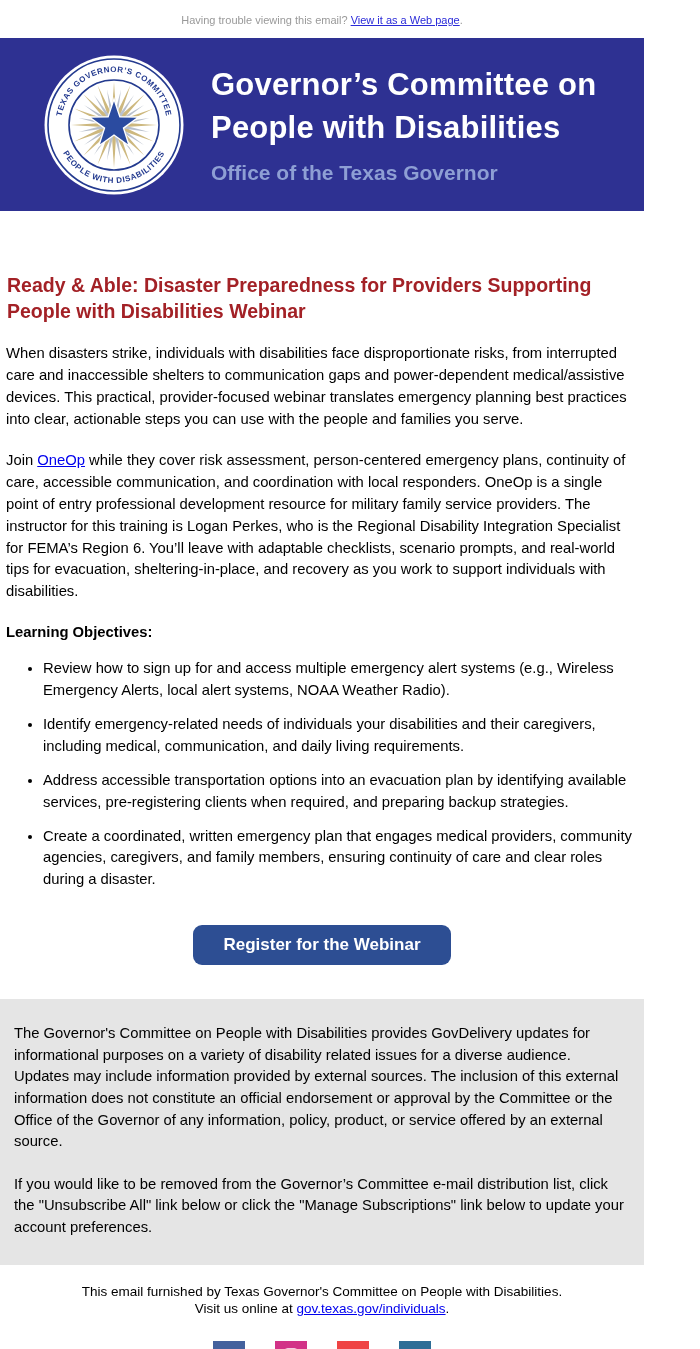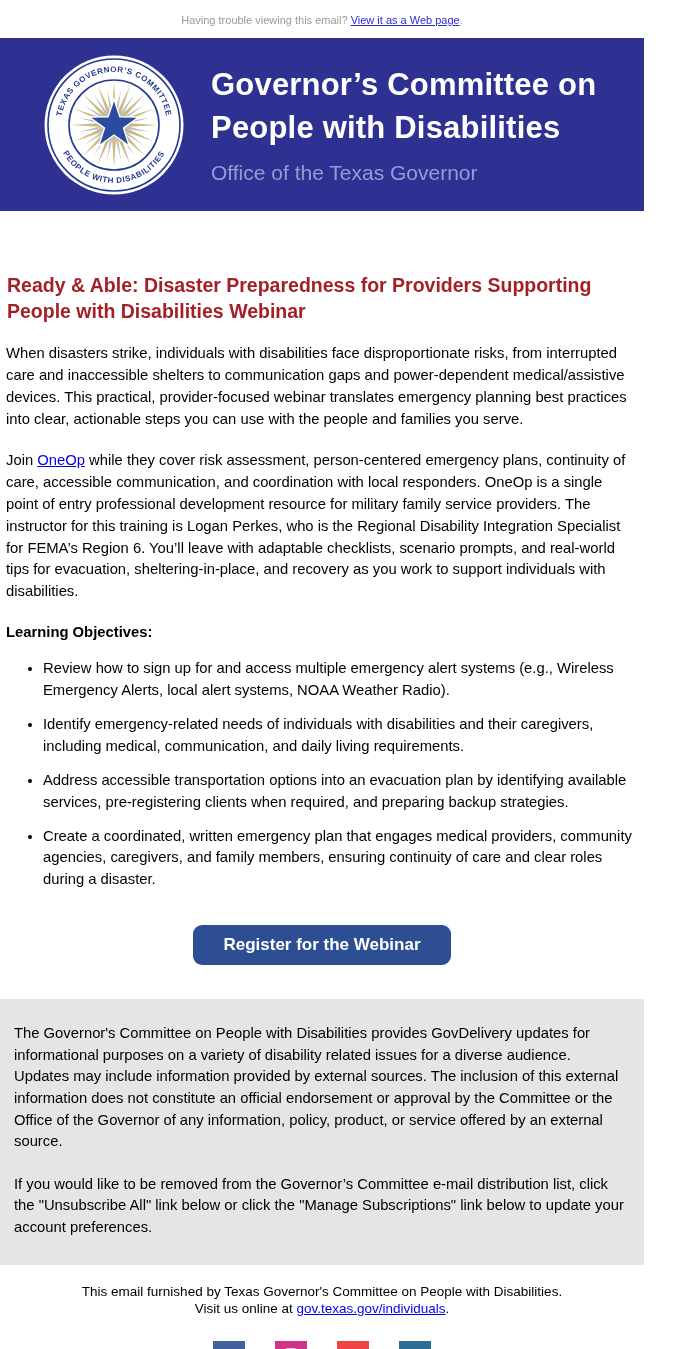--- a/index.html
+++ b/index.html
@@ -34,21 +34,21 @@
   .header-title {
     color: #ffffff;
     font-size: 31px;
     font-weight: bold;
     line-height: 1.38;
     letter-spacing: 0.2px;
   }
   .header-subtitle {
     color: #8e9fd4;
     font-size: 21px;
-    font-weight: normal;
+    font-weight: bold;
     margin-top: 12px;
   }
   .seal-text { font-size: 8px; font-weight: bold; fill: #233a8f; letter-spacing: 0.6px; font-family: "Liberation Sans", sans-serif; }
 
   
   .content { padding: 0 6px; }
   h1.article-heading {
     margin: 62px 1px 0;
     font-size: 19.5px;
     line-height: 1.32;
@@ -165,21 +165,21 @@
     </div>
   </div>
 
   <div class="content">
     <h1 class="article-heading">Ready &amp; Able: Disaster Preparedness for Providers Supporting People with Disabilities Webinar</h1>
     <p>When disasters strike, individuals with disabilities face disproportionate risks, from interrupted care and inaccessible shelters to communication gaps and power-dependent medical/assistive devices. This practical, provider-focused webinar translates emergency planning best practices into clear, actionable steps you can use with the people and families you serve.</p>
     <p><span>Join </span><a class="link">OneOp</a><span> while they cover risk assessment, person-centered emergency plans, continuity of care, accessible communication, and coordination with local responders. OneOp is a single point of entry professional development resource for military family service providers. The instructor for this training is Logan Perkes, who is the Regional Disability Integration Specialist for FEMA’s Region 6. You’ll leave with adaptable checklists, scenario prompts, and real-world tips for evacuation, sheltering-in-place, and recovery as you work to support individuals with disabilities.</span></p>
     <p class="objectives-heading">Learning Objectives:</p>
     <ul class="objectives">
       <li>Review how to sign up for and access multiple emergency alert systems (e.g., Wireless Emergency Alerts, local alert systems, NOAA Weather Radio).</li>
-      <li>Identify emergency-related needs of individuals with disabilities and their caregivers, including medical, communication, and daily living requirements.</li>
+      <li>Identify emergency-related needs of individuals your disabilities and their caregivers, including medical, communication, and daily living requirements.</li>
       <li>Address accessible transportation options into an evacuation plan by identifying available services, pre-registering clients when required, and preparing backup strategies.</li>
       <li>Create a coordinated, written emergency plan that engages medical providers, community agencies, caregivers, and family members, ensuring continuity of care and clear roles during a disaster.</li>
     </ul>
     <div class="btn-row">
       <a class="register-btn">Register for the Webinar</a>
     </div>
   </div>
 
   <div class="disclaimer">
     <p>The Governor's Committee on People with Disabilities provides GovDelivery updates for informational purposes on a variety of disability related issues for a diverse audience. Updates may include information provided by external sources. The inclusion of this external information does not constitute an official endorsement or approval by the Committee or the Office of the Governor of any information, policy, product, or service offered by an external source.</p>

